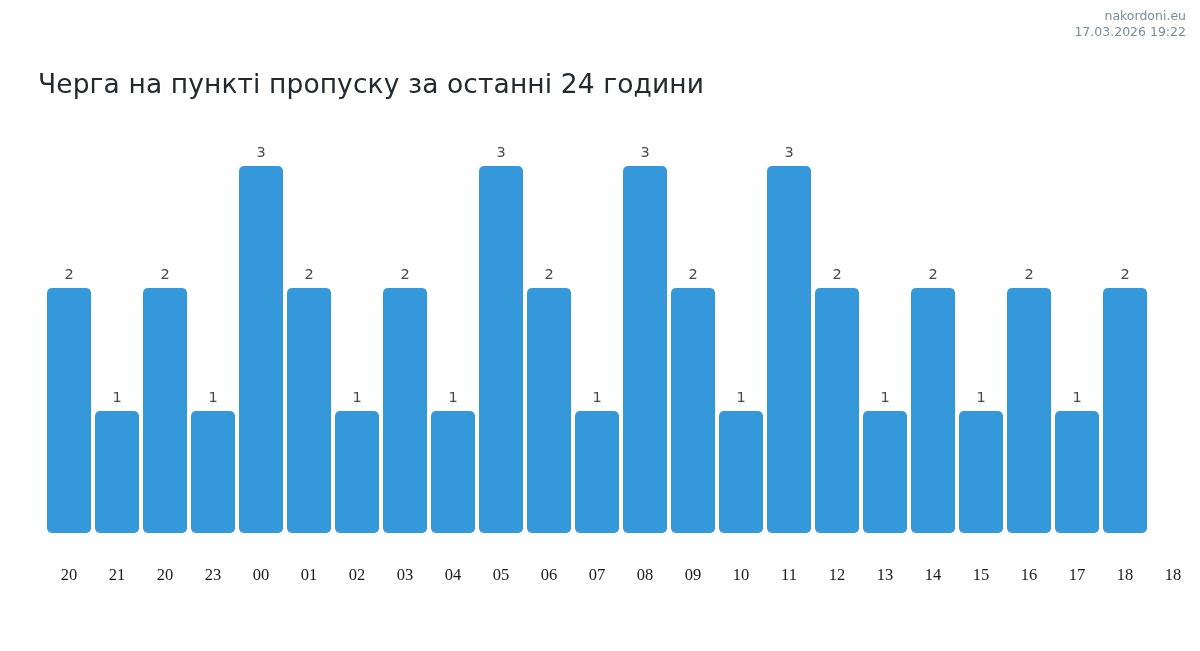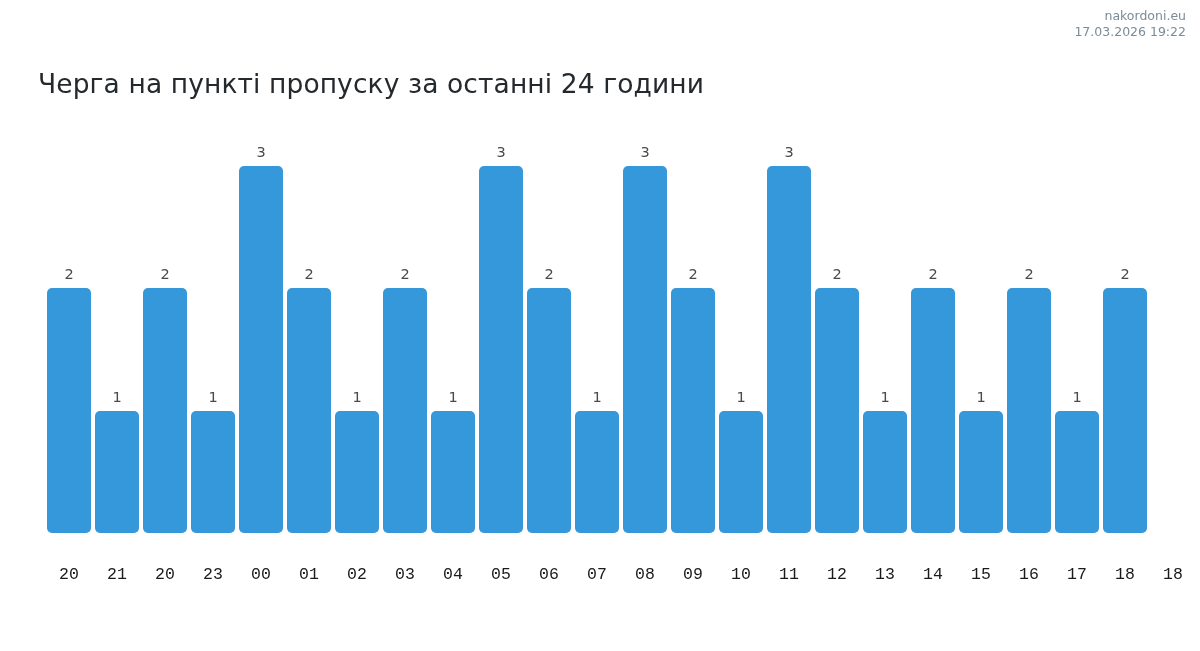--- a/index.html
+++ b/index.html
@@ -119,21 +119,21 @@
     height: 28px;
   }
   .x-tick {
     position: absolute;
     top: 0;
     width: 40px;
     margin-left: -20px;
     text-align: center;
     font-size: 16.5px;
     color: #1a1a1a;
-    font-family: Liberation Mono, monospace;
+    font-family: Liberation Serif, serif;
   }
 </style>
 </head>
 <body>
 
 <div class="meta">
   <span class="site">nakordoni.eu</span>
   <span class="stamp">17.03.2026 19:22</span>
 </div>
 

